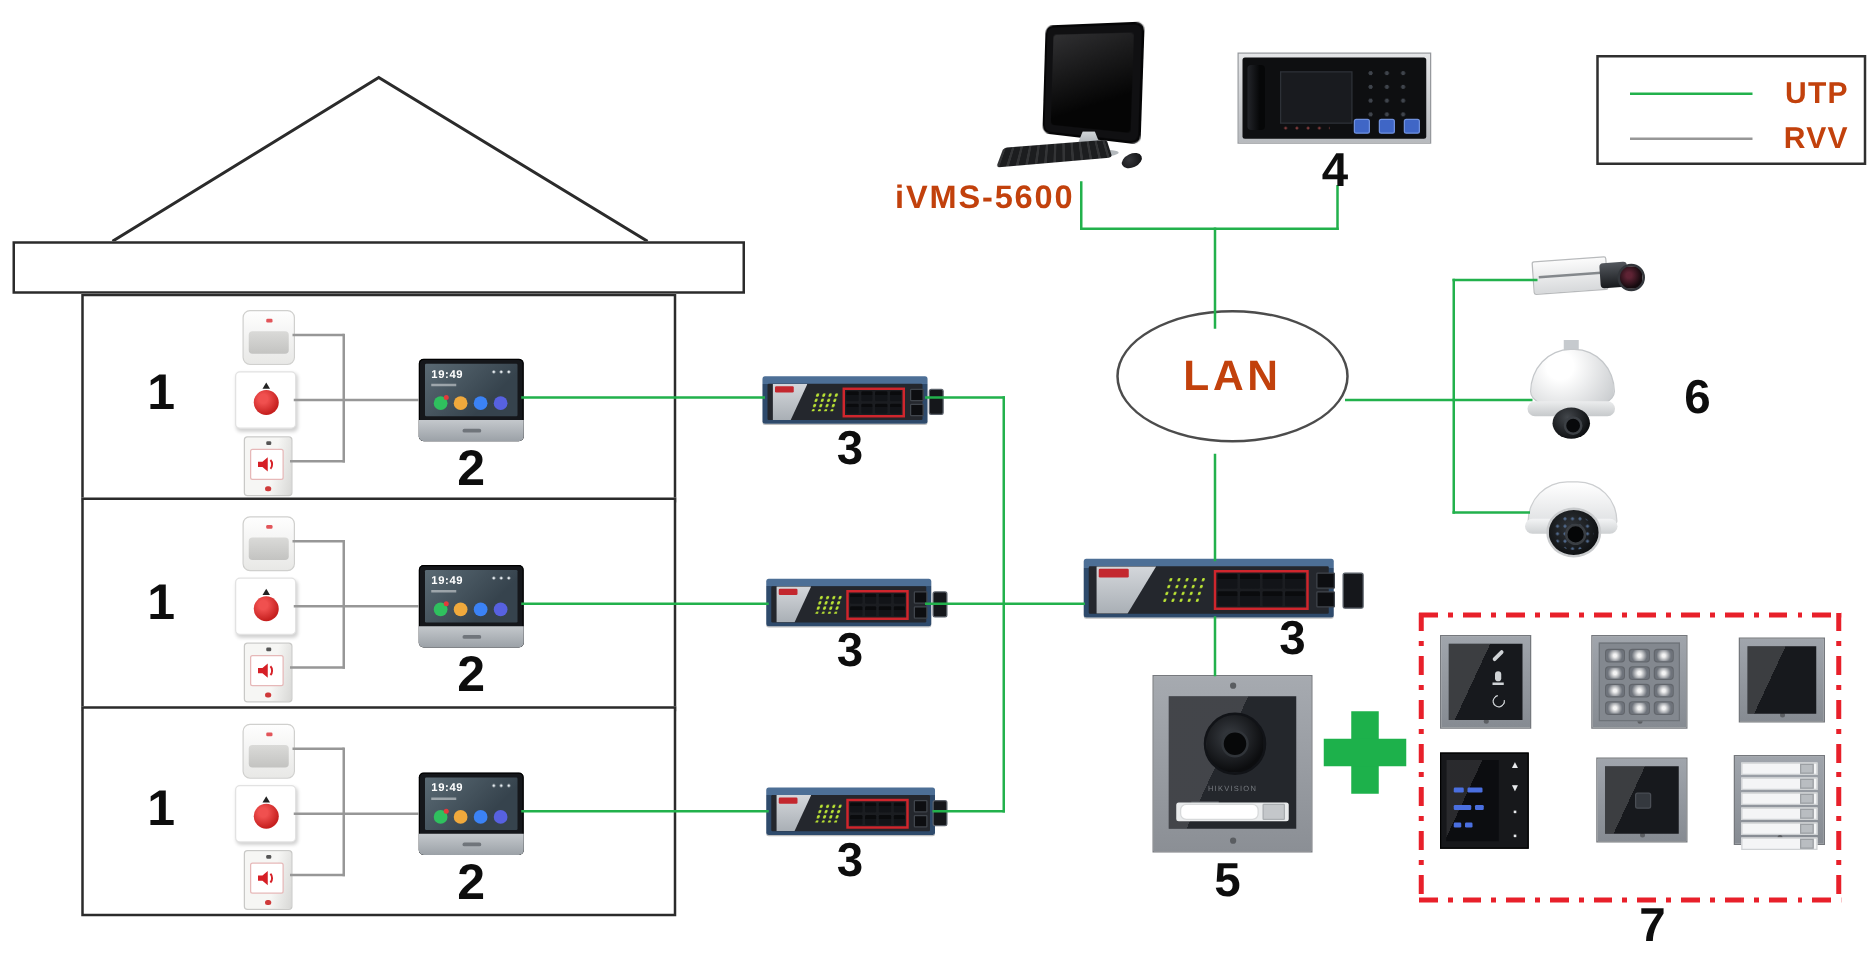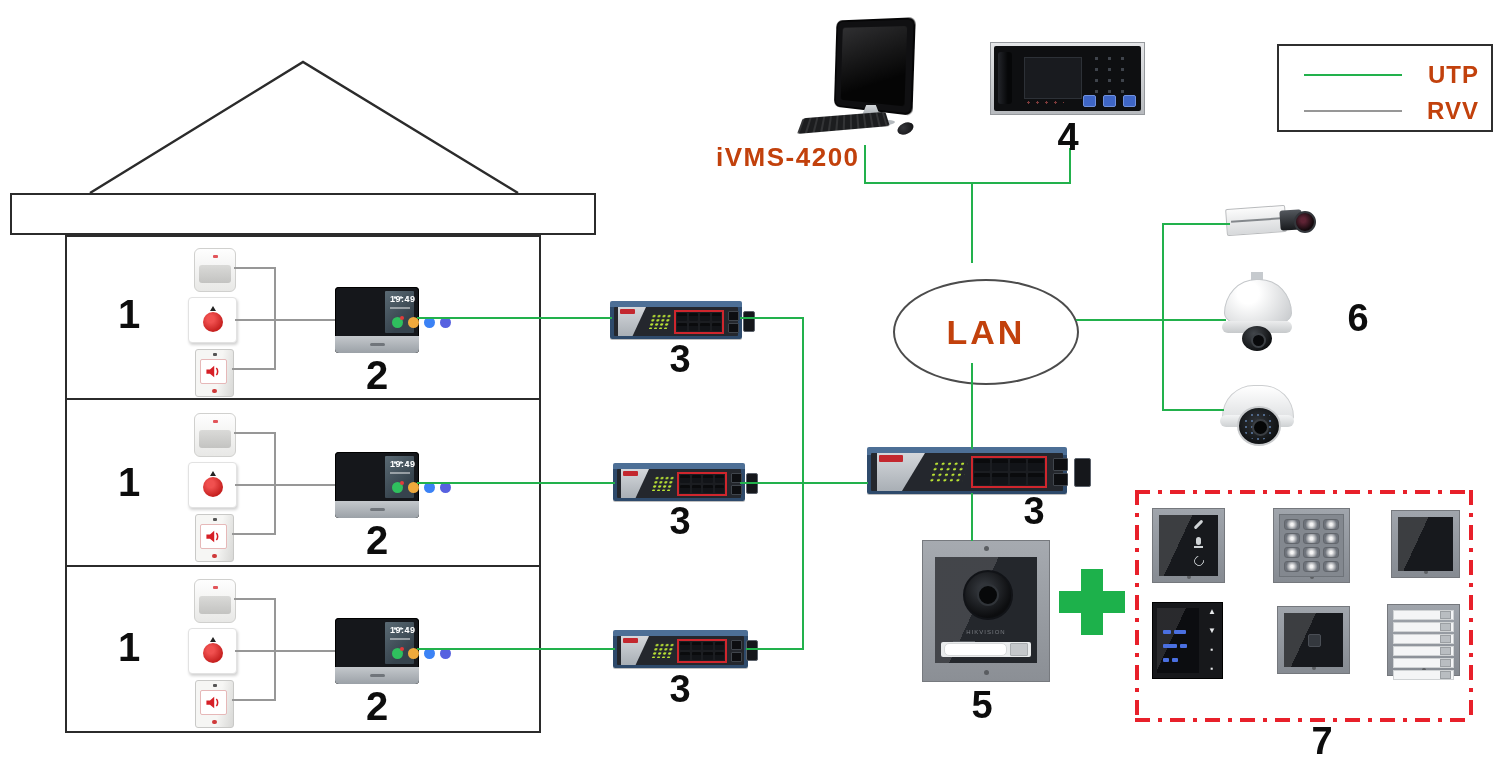--- a/index.html
+++ b/index.html
@@ -29,21 +29,21 @@
   .panic .arrow{position:absolute;left:50%;top:5px;margin-left:-3px;width:0;height:0;
                 border:3px solid transparent;border-bottom:5px solid #222;}
   .alarm{background:linear-gradient(100deg,#f6f6f4 60%,#d8d8d6);border:1px solid #c9c9c7;border-radius:3px;z-index:4;}
   .alarm .label{position:absolute;left:4px;right:6px;top:9px;bottom:12px;background:#fff;border:1px solid #e6b8b8;
                 border-radius:2px;display:flex;align-items:center;justify-content:center;}
   .alarm .topdot{position:absolute;top:3px;left:50%;width:4px;height:3px;margin-left:-2px;background:#555;border-radius:1px;}
   .alarm .botdot{position:absolute;bottom:3px;left:50%;width:5px;height:4px;margin-left:-3px;background:#cf3a3a;border-radius:2px;}
   
   .monitor{background:#15171b;border-radius:4px;box-shadow:0 0 0 1px #000 inset;z-index:4;}
   .mon-screen{position:absolute;left:5px;right:5px;top:4px;height:42px;border-radius:1px;
-              background:linear-gradient(135deg,#5a6a74 0%,#36434d 70%);margin-left:45px;}
+              background:linear-gradient(135deg,#5a6a74 0%,#36434d 70%);}
   .mon-time{position:absolute;top:3px;left:5px;font-size:9px;font-weight:bold;color:#fff;letter-spacing:.5px;}
   .mon-sub{position:absolute;top:16px;left:5px;width:20px;height:2px;background:rgba(255,255,255,.45);}
   .mon-dots{position:absolute;top:5px;right:4px;width:18px;height:3px;
             background-image:radial-gradient(circle,#e8eef2 1px,rgba(0,0,0,0) 1.3px);background-size:6px 3px;}
   .mon-apps{position:absolute;left:7px;bottom:5px;display:flex;gap:5px;}
   .mon-apps i{display:block;width:11px;height:11px;border-radius:50%;position:relative;}
   .app-g{background:#2fc05e;} .app-g:after{content:"";position:absolute;top:-1px;right:-1px;width:4px;height:4px;border-radius:50%;background:#e23b3b;}
   .app-y{background:#f0a93c;} .app-b{background:#3b82f5;} .app-i{background:#5761e0;}
   .mon-chin{position:absolute;left:0;right:0;bottom:0;height:17px;border-radius:0 0 4px 4px;
             background:linear-gradient(#c4c8cc,#9ba1a7);display:flex;align-items:center;justify-content:center;}
@@ -422,32 +422,32 @@
         </div>
       <div class="sw-up">
           <i style="width:13px;height:11px;"></i>
           <i style="width:13px;height:11px;"></i>
         </div>
       <div class="sw-sfp" style="width:15px;height:27px;"></div>
       </div>
   </div>
   <div class="abs num" style="left:1012px;top:490px;width:44px;font-size:38px;">3</div>
 
-  <div class="abs lan" style="left:893px;top:279px;width:182px;height:102px;">
+  <div class="abs lan" style="left:893px;top:248px;width:182px;height:102px;">
     <span class="thin">LAN</span>
   </div>
 
   <div class="abs pc" style="left:795px;top:15px;width:135px;height:125px;">
     <div class="pc-screen"></div>
     <div class="pc-stand"></div>
     <div class="pc-base"></div>
     <div class="pc-kb"></div>
     <div class="pc-mouse"></div>
   </div>
-  <div class="abs thin" style="left:716px;top:142px;width:160px;font-size:26px;">iVMS-4200</div>
+  <div class="abs thin" style="left:716px;top:142px;width:160px;font-size:26px;">iVMS-5600</div>
 
   <div class="abs master" style="left:990px;top:42px;width:153px;height:71px;">
     <div class="ms-body">
       <div class="ms-handset"></div>
       <div class="ms-screen"></div>
       <div class="ms-keys"></div>
       <div class="ms-leds"></div>
       <div class="ms-btns">
           <i></i>
           <i></i>

